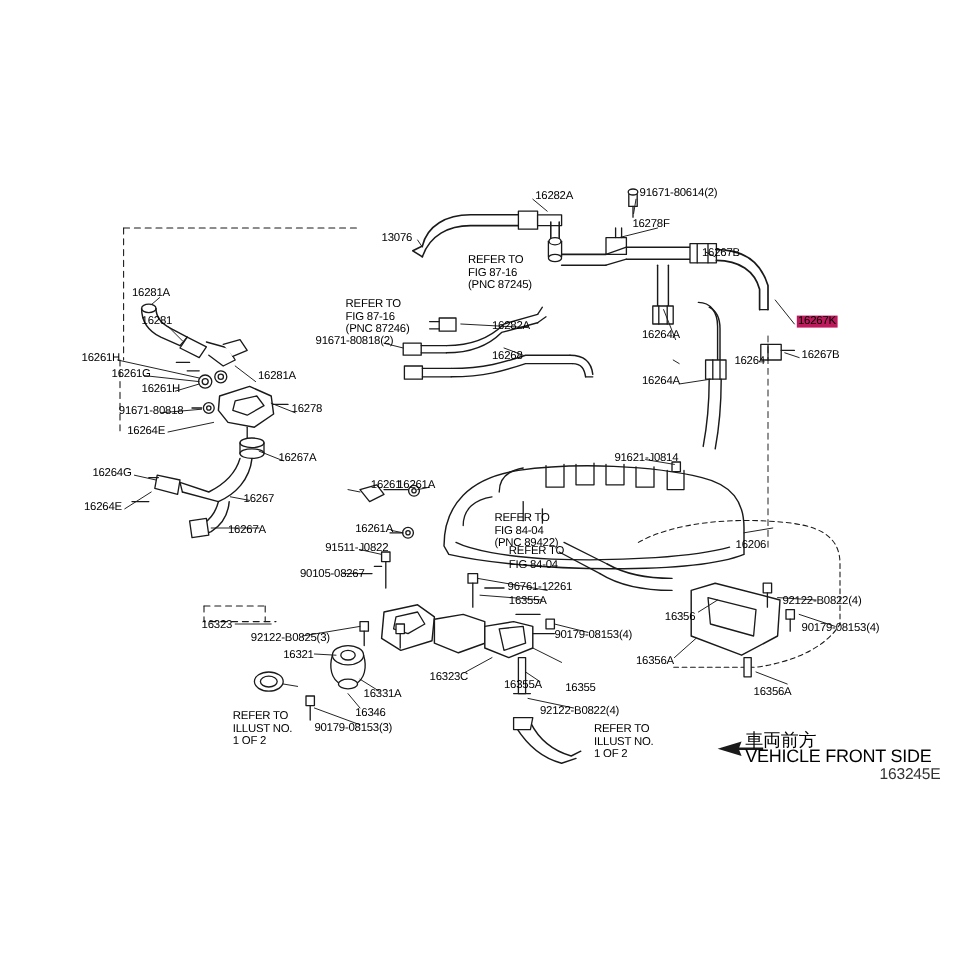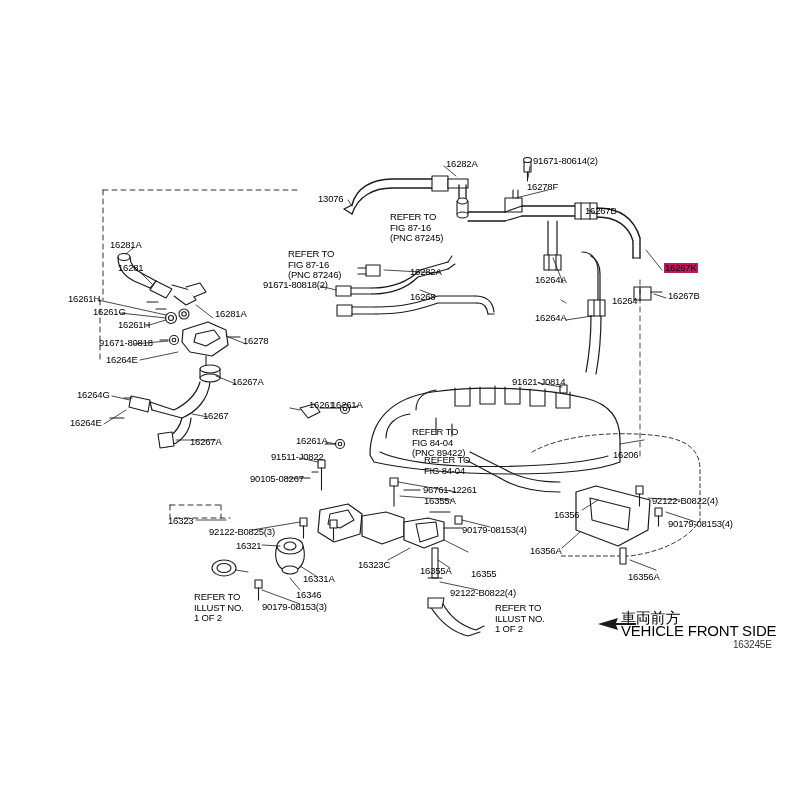--- a/index.html
+++ b/index.html
@@ -36,21 +36,21 @@
   }
   .label.highlight {
     background: #be185d;
     color: #000000;
     padding: 0 1px;
   }
   .label.small {
     font-size: 15px;
   }
   .label.code {
-    font-size: 10px;
+    font-size: 13px;
     color: #333333;
   }
 </style>
 </head>
 <body>
 
 <div id="page">
 
   <svg id="diagram-svg" viewBox="0 0 800 800">
     <g fill="none" stroke="#1a1a1a" stroke-width="1.1" stroke-linecap="round" stroke-linejoin="round">

